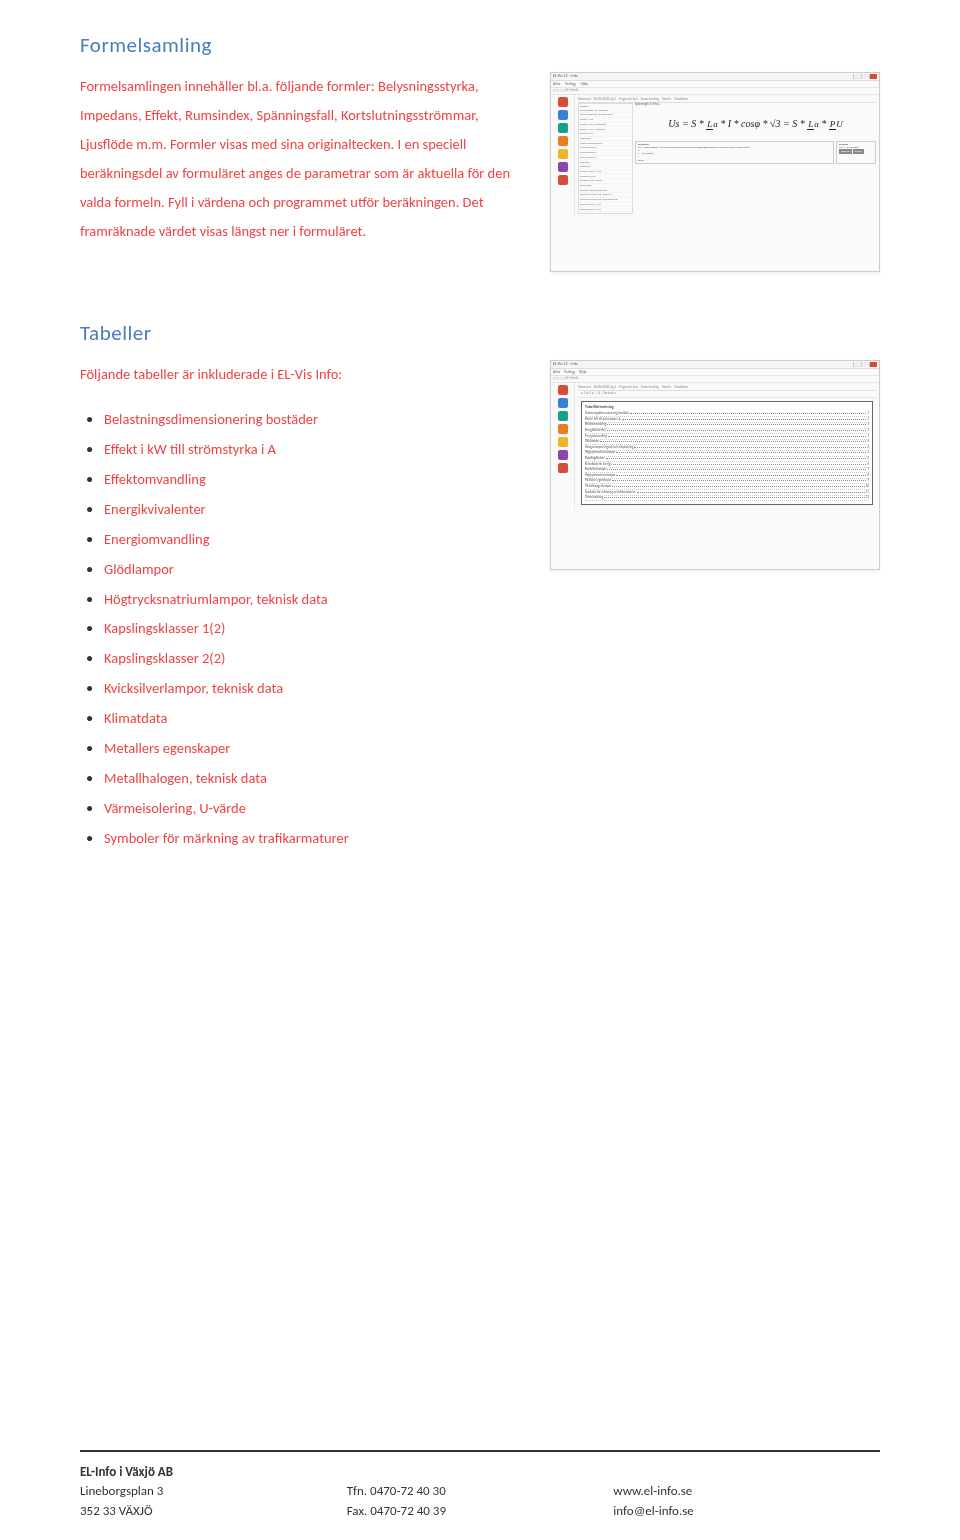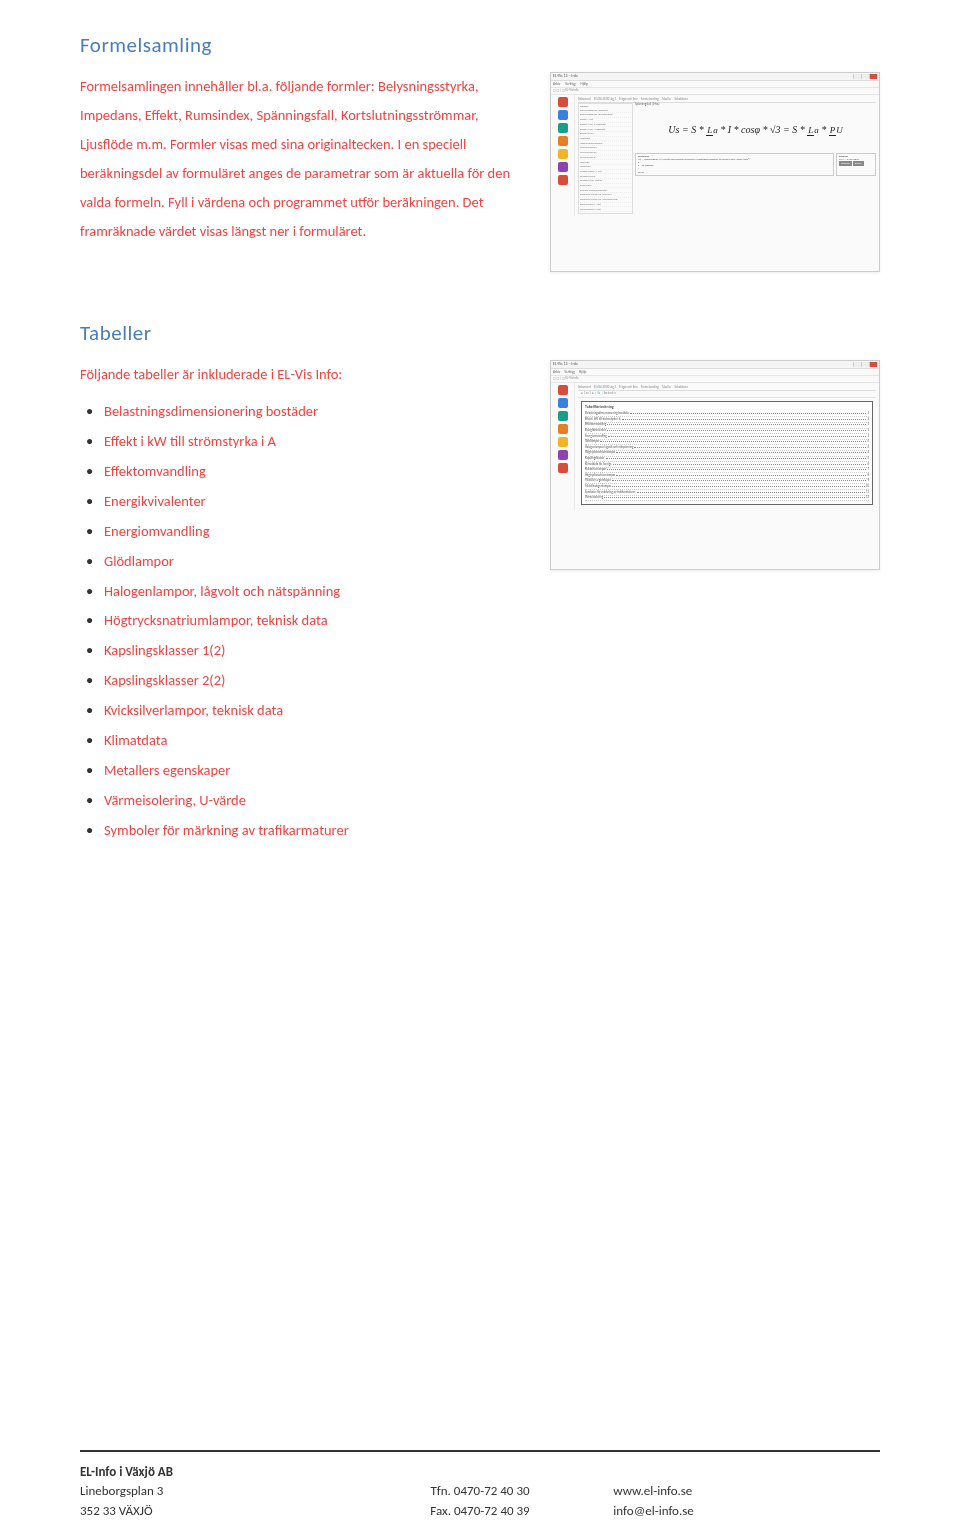--- a/index.html
+++ b/index.html
@@ -55,32 +55,32 @@
     padding: 8px 2px;
     color:#222;
     white-space:nowrap;
   }
   .thumb .formula .frac { display:inline-block; vertical-align:middle; text-align:center; font-size:9px; line-height:1; }
   .thumb .formula .frac .num { border-bottom:0.8px solid #222; padding:0 1px; }
   .thumb .listcol { flex:0 0 55px; border:0.5px solid #ddd; padding:1px; font-size:2.6px; color:#777;}
   .thumb .listcol .li { padding:0.3px 0; border-bottom:0.3px dotted #eee; white-space:nowrap; overflow:hidden;}
   .thumb .box { border:0.5px solid #ccc; padding:1px 2px; font-size:2.6px;}
   .thumb .btn { background:#888; color:#fff; padding:0.5px 2px; font-size:2.8px; display:inline-block; margin:0.3px 0;}
-  .thumb .right { display:flex; flex-direction:column; gap:9px; flex:1;}
+  .thumb .right { display:flex; flex-direction:column; gap:3px; flex:1;}
   .thumb .content-box { border:0.6px solid #666; padding:3px; margin:3px; }
   .thumb .tbltitle { font-weight:bold; font-size:4px; margin-bottom:2px; }
   .thumb .trow { display:flex; justify-content:space-between; font-size:3px; border-bottom:0.3px dotted #ccc; padding:0.5px 0;}
   .thumb .trow .dots { flex:1; border-bottom:0.3px dotted #888; margin:0 1px 1px 1px; height:2px;}
   .bullets { list-style: none; padding-left: 24px; font-size: 14.5px; line-height:1.65; }
   .bullets li { position:relative; padding:3px 0; }
   .bullets li::before { content:"•"; position:absolute; left:-18px; color:#333; }
   .hr-thick { border:none; border-top:2px solid #333; margin-top:40px; }
   .footer { display:flex; font-size:13px; color:#333; padding-top:10px; line-height:1.5; }
   .footer > div { flex:1; }
-  .footer .c2, .footer .c3 { text-align:center; }
+  .footer .c2, .footer .c3 { text-align:left; }
   .footer .c4 { text-align:left; }
   .thumb2-body .content-box { background:#fff; }
 </style>
 </head>
 <body>
 
 <div class="section">
   <h2 class="blue">Formelsamling</h2>
   <div class="two-col">
     <div class="text-col">Formelsamlingen innehåller bl.a. följande formler: Belysningsstyrka, Impedans, Effekt, Rumsindex, Spänningsfall, Kortslutningsströmmar, Ljusflöde m.m. Formler visas med sina originaltecken. I en speciell beräkningsdel av formuläret anges de parametrar som är aktuella för den valda formeln. Fyll i värdena och programmet utför beräkningen. Det framräknade värdet visas längst ner i formuläret.</div>
@@ -173,35 +173,35 @@
         </div>
       </div>
     </div>
   </div>
 </div>
 
 <div class="section">
   <h2 class="blue">Tabeller</h2>
   <div class="two-col">
     <div class="text-col">
-      <p style="margin-bottom:8px;">Följande tabeller är inkluderade i EL-Vis Info:</p>
+      <p style="margin-bottom:16px;">Följande tabeller är inkluderade i EL-Vis Info:</p>
       <ul class="bullets">
         <li>Belastningsdimensionering bostäder</li>
         <li>Effekt i kW till strömstyrka i A</li>
         <li>Effektomvandling</li>
         <li>Energikvivalenter</li>
         <li>Energiomvandling</li>
         <li>Glödlampor</li>
-        <li>Halogenlampor, lågvolt och nätspänning</li>
         <li>Högtrycksnatriumlampor, teknisk data</li>
         <li>Kapslingsklasser 1(2)</li>
         <li>Kapslingsklasser 2(2)</li>
         <li>Kvicksilverlampor, teknisk data</li>
         <li>Klimatdata</li>
         <li>Metallers egenskaper</li>
+        <li>Metallhalogen, teknisk data</li>
         <li>Värmeisolering, U-värde</li>
         <li>Symboler för märkning av trafikarmaturer</li>
       </ul>
     </div>
 
     <div class="img-col">
       <div class="thumb" style="height:210px;">
         <div class="titlebar">
           <span>EL-Vis 13 – Info</span>
           <span class="winbtns">

